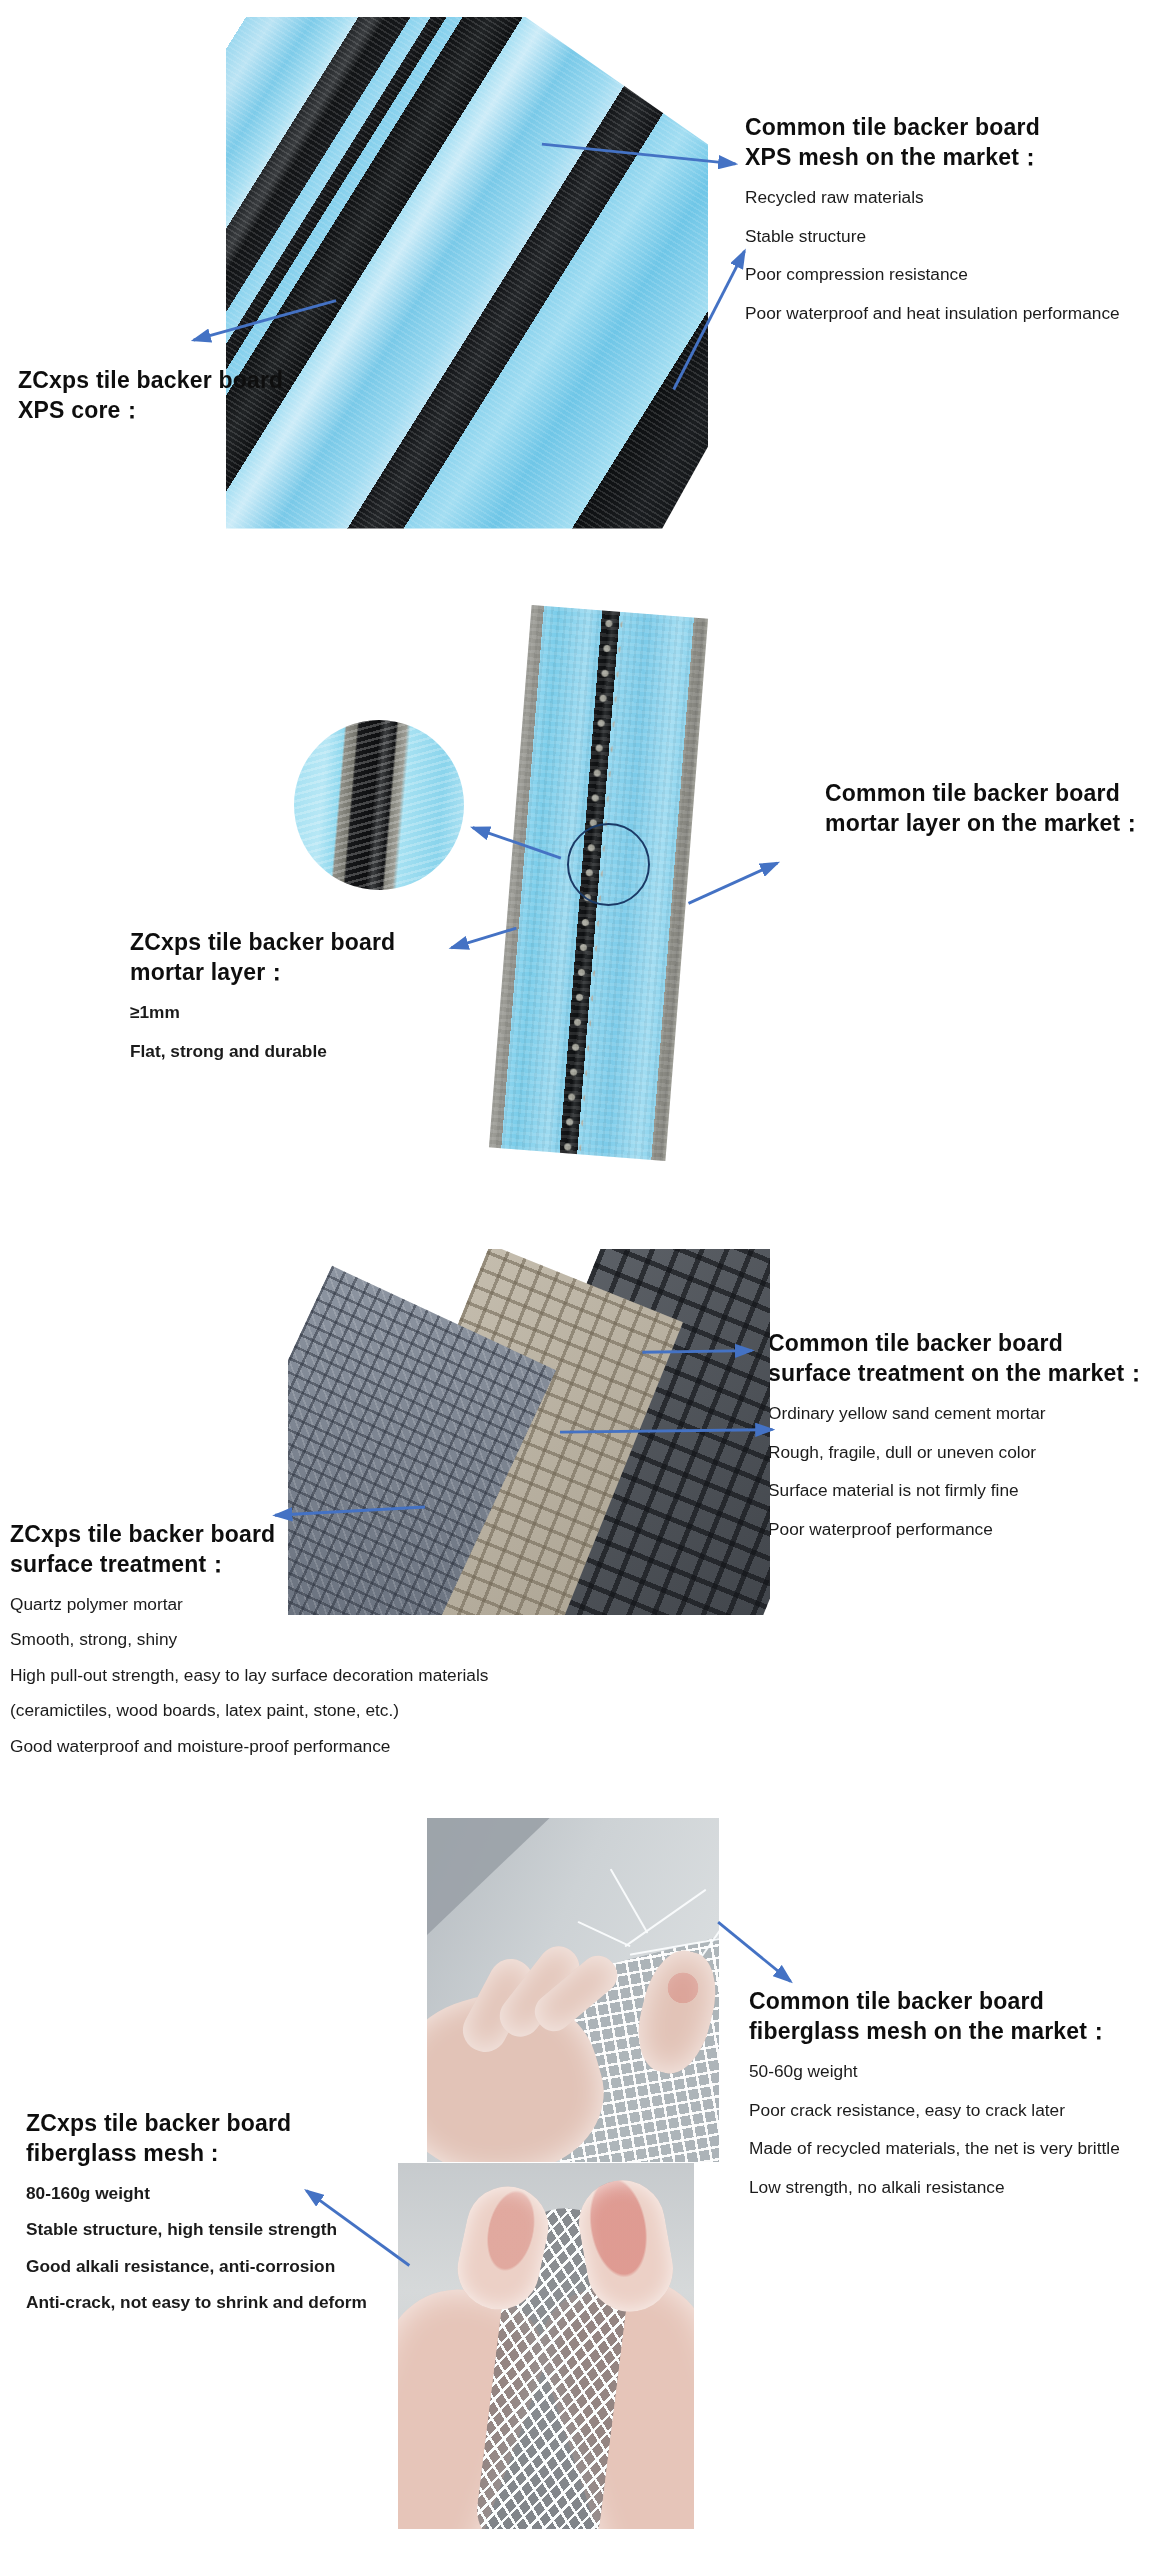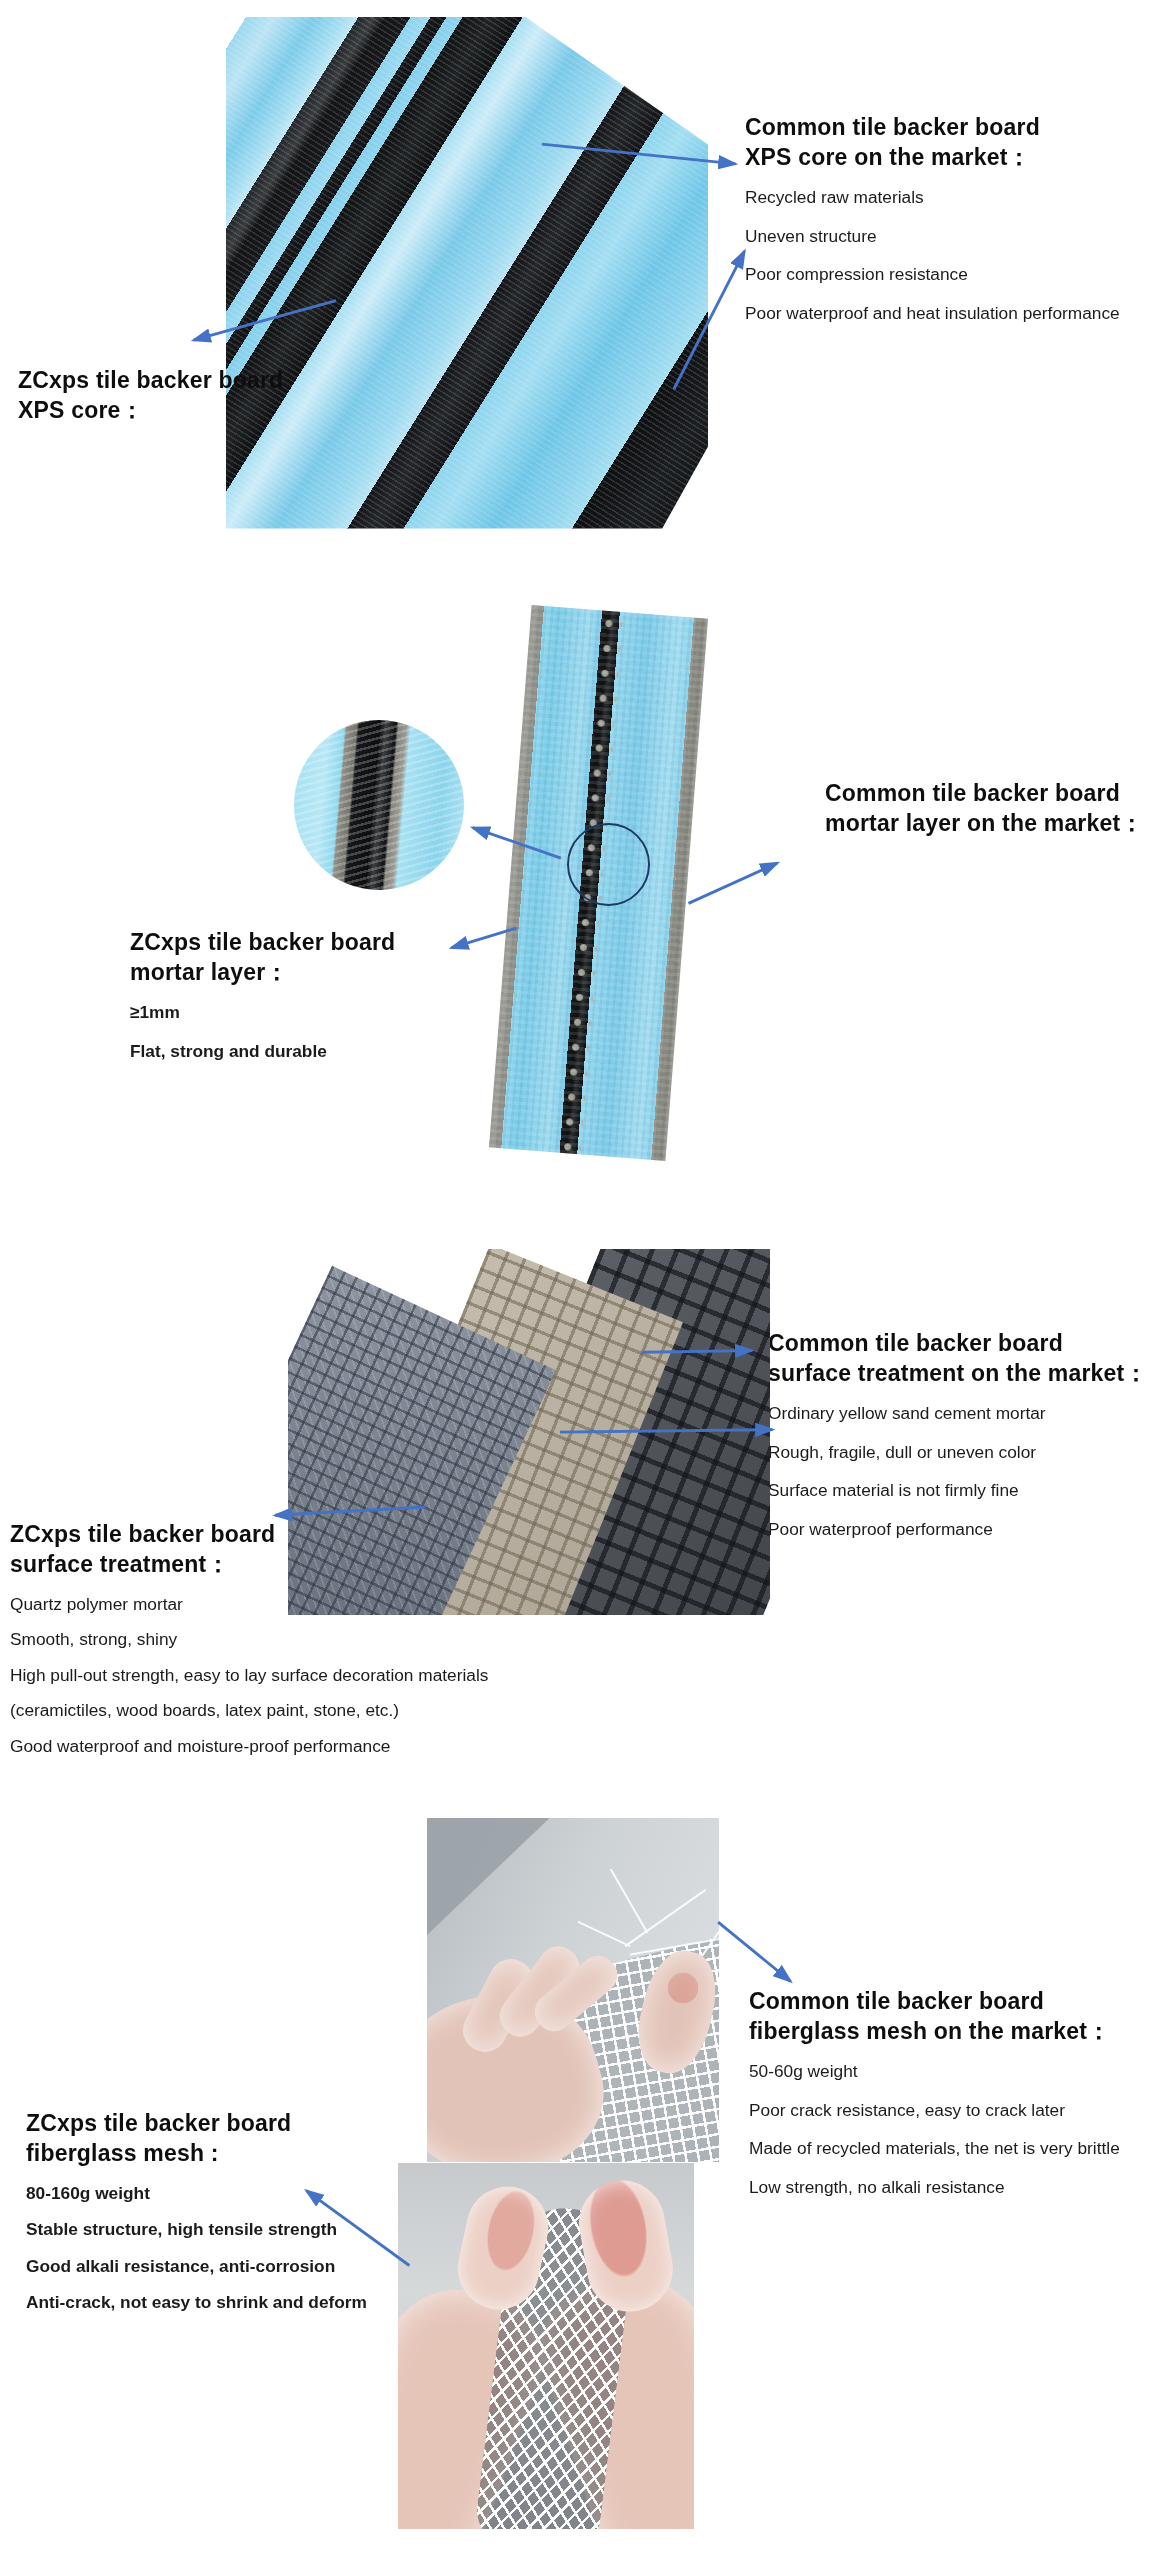--- a/index.html
+++ b/index.html
@@ -140,25 +140,25 @@
 </head>
 <body>
 
 <div id="canvas">
 
   <div class="photo" id="photo-xps"></div>
 
   <div class="tblock blk-s1r">
     <div class="t-title">
       <div>Common tile backer board</div>
-      <div>XPS core on the market：</div>
+      <div>XPS mesh on the market：</div>
     </div>
     <div class="t-items">
       <div class="t-item">Recycled raw materials</div>
-      <div class="t-item">Uneven structure</div>
+      <div class="t-item">Stable structure</div>
       <div class="t-item">Poor compression resistance</div>
       <div class="t-item">Poor waterproof and heat insulation performance</div>
     </div>
   </div>
 
   <div class="tblock blk-s1l">
     <div class="t-title">
       <div>ZCxps tile backer board</div>
       <div>XPS core：</div>
     </div>

